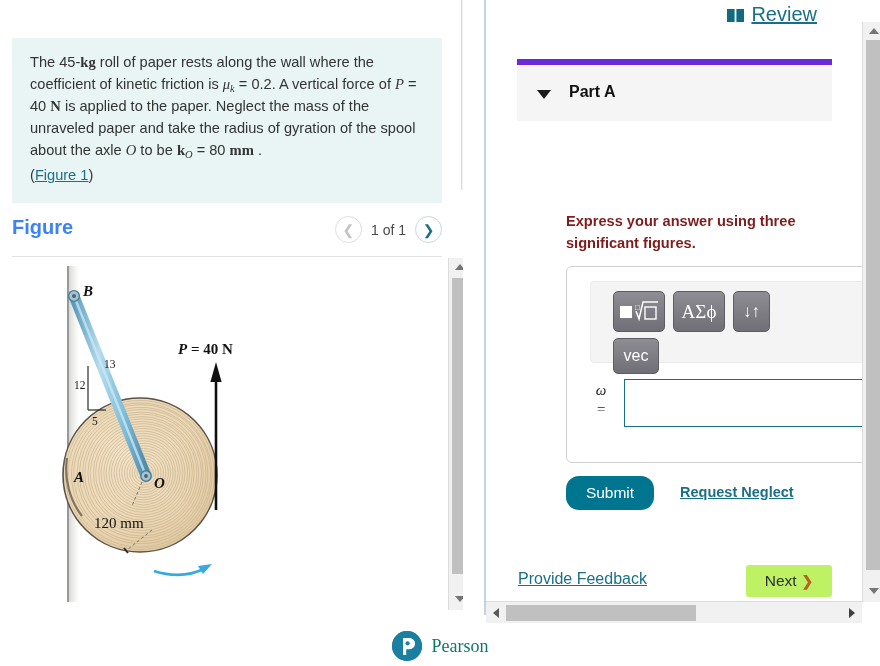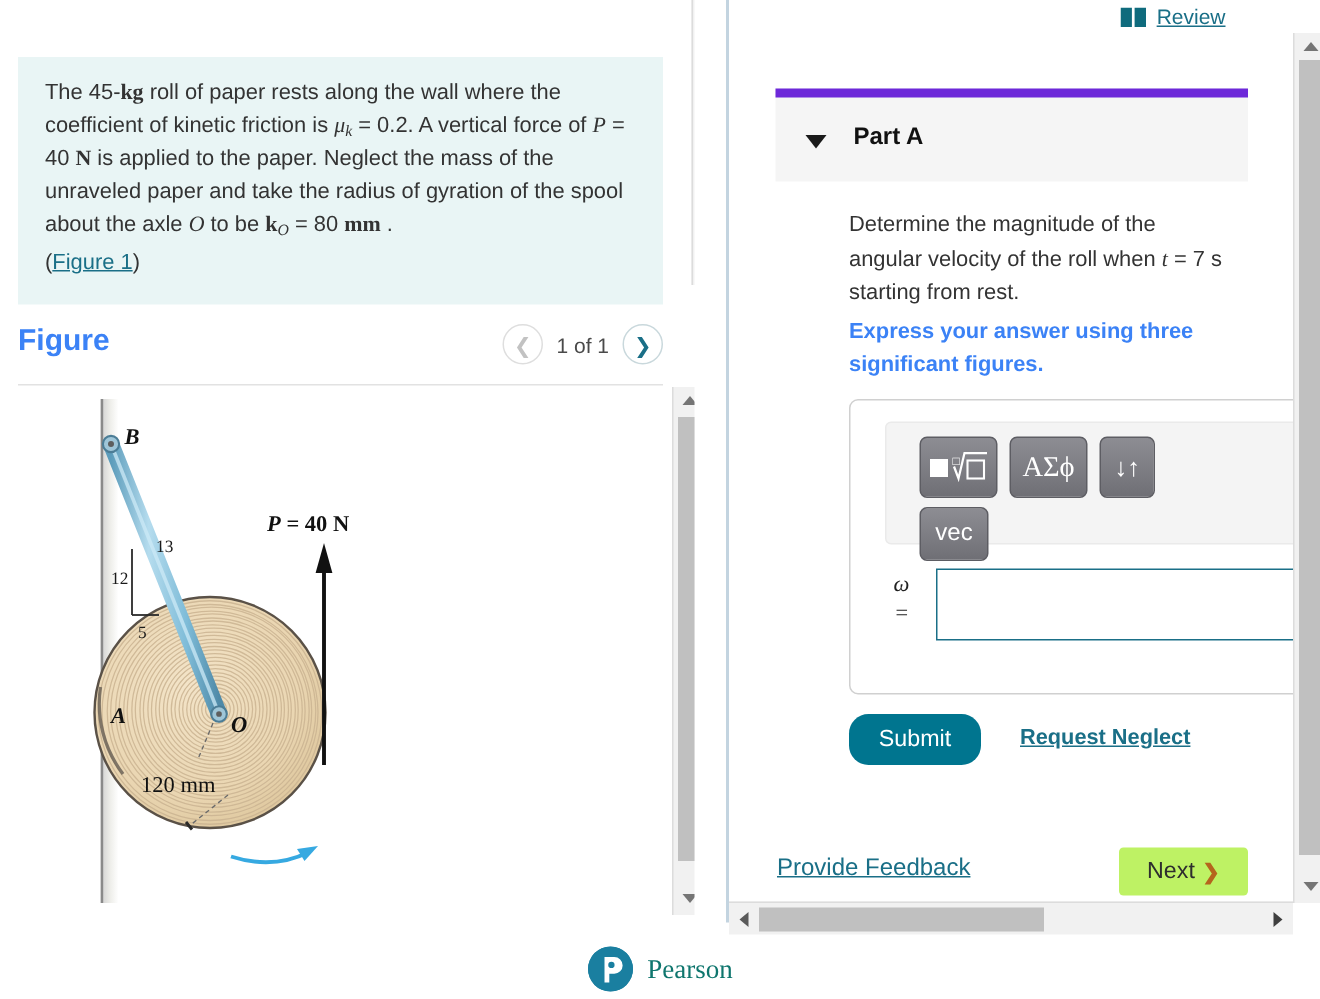--- a/index.html
+++ b/index.html
@@ -101,21 +101,21 @@
   .right-panel {
     position: absolute; left: 486px; top: 0; width: 376px; height: 600px;
     background: #fff; overflow: hidden;
   }
   .review-row {
     position: absolute; right: 45px; top: 3px;
     display: flex; align-items: center; gap: 7px;
   }
   .book-icon { display: inline-block; width: 17px; height: 13px; }
   .review-link {
-    color: #1a6f87; text-decoration: underline; font-size: 14px;
+    color: #1a6f87; text-decoration: underline; font-size: 20px;
     cursor: pointer;
   }
   .part-band {
     position: absolute; left: 31px; top: 59px; width: 315px; height: 62px;
     background: #f5f5f5; border-top: 6px solid #6d28d9;
   }
   .part-caret {
     position: absolute; left: 20px; top: 25px;
     width: 0; height: 0; border-left: 7px solid transparent;
     border-right: 7px solid transparent; border-top: 9px solid #1a1a1a;
@@ -124,21 +124,21 @@
   .part-label {
     position: absolute; left: 52px; top: 18px;
     font-size: 16px; font-weight: bold; color: #111;
   }
   .question-text {
     position: absolute; left: 80px; top: 139px; width: 250px;
     font-size: 14.6px; line-height: 1.55; color: #333;
   }
   .express-text {
     position: absolute; left: 80px; top: 211px; width: 260px;
-    font-size: 14.6px; font-weight: bold; line-height: 1.5; color: #3b82f6;
+    font-size: 14.6px; font-weight: bold; line-height: 1.5; color: #7f1d1d;
   }
   .answer-box {
     position: absolute; left: 80px; top: 266px; width: 330px; height: 197px;
     border: 1px solid #d0d0d0; border-radius: 6px; background: #fff;
   }
   .mathbar {
     position: absolute; left: 23px; top: 14px; width: 295px; height: 82px;
     background: #f4f4f4; border: 1px solid #eaeaea; border-radius: 4px;
   }
   .mbtn {
@@ -377,23 +377,20 @@
         </svg>
       </span>
       <span class="review-link">Review</span>
     </div>
 
     <div class="part-band">
       <div class="part-caret"></div>
       <div class="part-label">Part A</div>
     </div>
 
-    <div class="question-text">
-      <span>Determine the magnitude of the angular velocity of the roll when </span><span class="ital">t</span><span> = 7  s starting from rest.</span>
-    </div>
 
     <div class="express-text">Express your answer using three significant figures.</div>
 
     <div class="answer-box">
       <div class="mathbar">
         <div class="mbtn b1">
           <svg width="40" height="26" viewBox="0 0 40 26">
             <rect x="1" y="7" width="12" height="12" fill="#fff"></rect>
             <text x="16" y="11" font-family="Liberation Serif, serif" font-size="8" fill="#fff">□</text>
             <path d="M 17 12 L 20 20 L 24 3 L 39 3" stroke="#fff" stroke-width="1.5" fill="none"></path>

